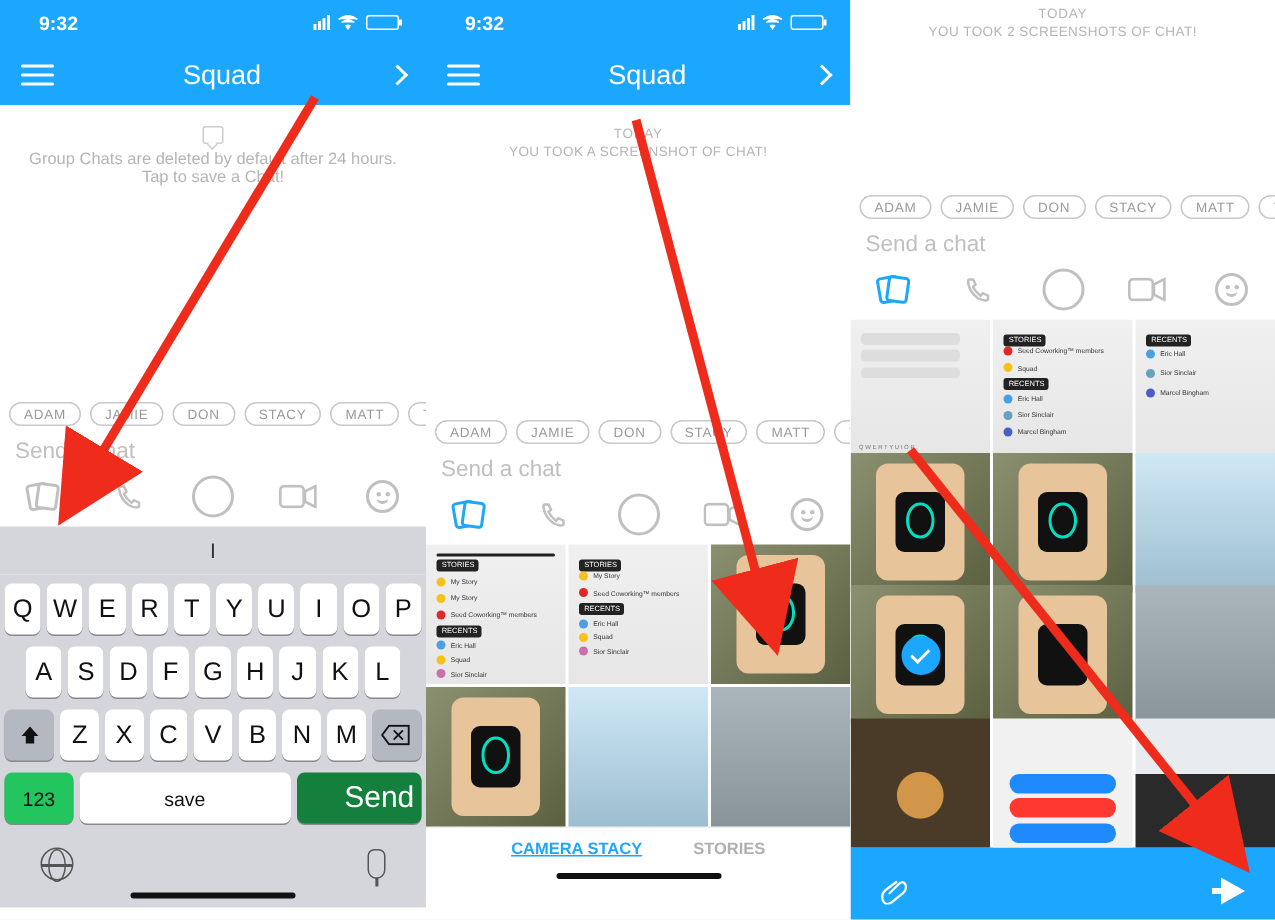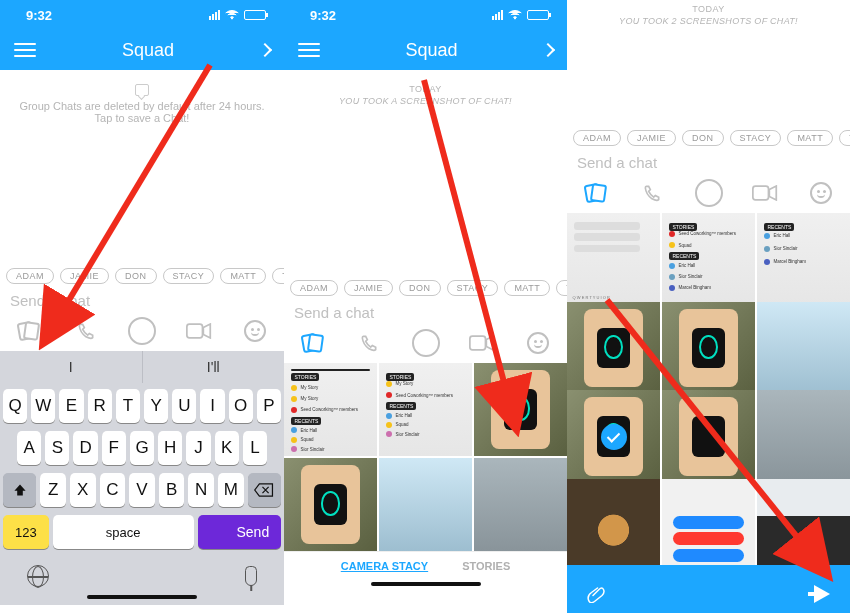--- a/index.html
+++ b/index.html
@@ -62,21 +62,21 @@
 
   
   .notice {
     text-align: center;
     color: #b5b5b5;
     font-size: 11px;
     padding: 14px 10px;
   }
   .notice .big { font-size: 11px; }
   .notice .day { font-size: 9px; letter-spacing: 0.5px; }
-  .notice .shot { font-size: 9px; letter-spacing: 0.3px; margin-top: 2px; font-style: italic; }
+  .notice .shot { font-size: 9px; letter-spacing: 0.3px; margin-top: 2px; }
   .chat-icon-sm { width: 14px; height: 12px; border: 1px solid #ccc; border-radius: 2px; margin: 0 auto 4px; position: relative; }
   .chat-icon-sm::after { content: ''; position: absolute; bottom: -4px; left: 3px; width: 4px; height: 4px; border-left: 1px solid #ccc; border-bottom: 1px solid #ccc; background: #fff; transform: rotate(-45deg); }
 
   
   .chips {
     display: flex;
     gap: 6px;
     padding: 0 6px;
     overflow: hidden;
     flex-wrap: nowrap;
@@ -148,24 +148,24 @@
     box-shadow: 0 1px 0 #888;
     height: 34px;
     flex: 1;
     display: flex;
     align-items: center;
     justify-content: center;
     font-size: 17px;
     color: #111;
   }
   .krow2 { padding: 0 14px; }
-  .key.fn { background: #fde047; font-size: 13px; }
+  .key.fn { background: #22c55e; font-size: 13px; }
   .key.shift, .key.bksp { flex: 1.3; background: #b4b8c1; }
   .key.space { flex: 4; font-size: 13px; }
-  .key.send { background: #6d28d9; color: #fff; flex: 1.6; font-size: 14px; padding-left: 27px; }
+  .key.send { background: #15803d; color: #fff; flex: 1.6; font-size: 20px; padding-left: 27px; }
   .key.num { flex: 1.3; font-size: 13px; }
   .kbd-bottom {
     display: flex; justify-content: space-between; padding: 8px 24px 4px;
     align-items: center;
   }
   .globe { width: 22px; height: 22px; border: 1.5px solid #555; border-radius: 50%; position: relative; }
   .globe::before { content:''; position:absolute; top:0; left:50%; width:10px; height:100%; border:1.5px solid #555; border-radius:50%; transform: translateX(-50%); }
   .globe::after { content:''; position:absolute; top:50%; left:0; width:100%; height:1.5px; background:#555; }
   .mic { width: 12px; height: 20px; border: 1.5px solid #555; border-radius: 6px 6px 8px 8px; position:relative; }
   .mic::after { content:''; position:absolute; bottom:-6px; left:50%; width:1.5px; height:6px; background:#555; transform:translateX(-50%); }
@@ -295,21 +295,20 @@
           <polygon points="20,5 28,1 28,17 20,13"></polygon>
         </svg>
       </div>
     <div class="ico">
         <div class="smile"></div>
       </div>
   </div>
 
   <div class="suggestbar">
     <div>I</div>
-    <div>I'll</div>
   </div>
 
   <div class="kbd">
     <div class="krow">
       <div class="key">Q</div>
       <div class="key">W</div>
       <div class="key">E</div>
       <div class="key">R</div>
       <div class="key">T</div>
       <div class="key">Y</div>
@@ -344,21 +343,21 @@
       <div class="key">M</div>
       <div class="key bksp">
           <svg width="20" height="14" viewBox="0 0 26 18">
             <path d="M7 1 H24 V17 H7 L1 9 Z" fill="none" stroke="#111" stroke-width="1.6"></path>
             <path d="M11 5 L19 13 M19 5 L11 13" stroke="#111" stroke-width="1.6"></path>
           </svg>
         </div>
     </div>
     <div class="krow">
       <div class="key fn num">123</div>
-      <div class="key space">space</div>
+      <div class="key space">save</div>
       <div class="key send">Send</div>
     </div>
     <div class="kbd-bottom">
       <div class="globe"></div>
       <div class="mic"></div>
     </div>
     <div class="homebar"></div>
   </div>
 
   <svg class="arrow-svg" style="top:55px;left:20px" width="220" height="300">

